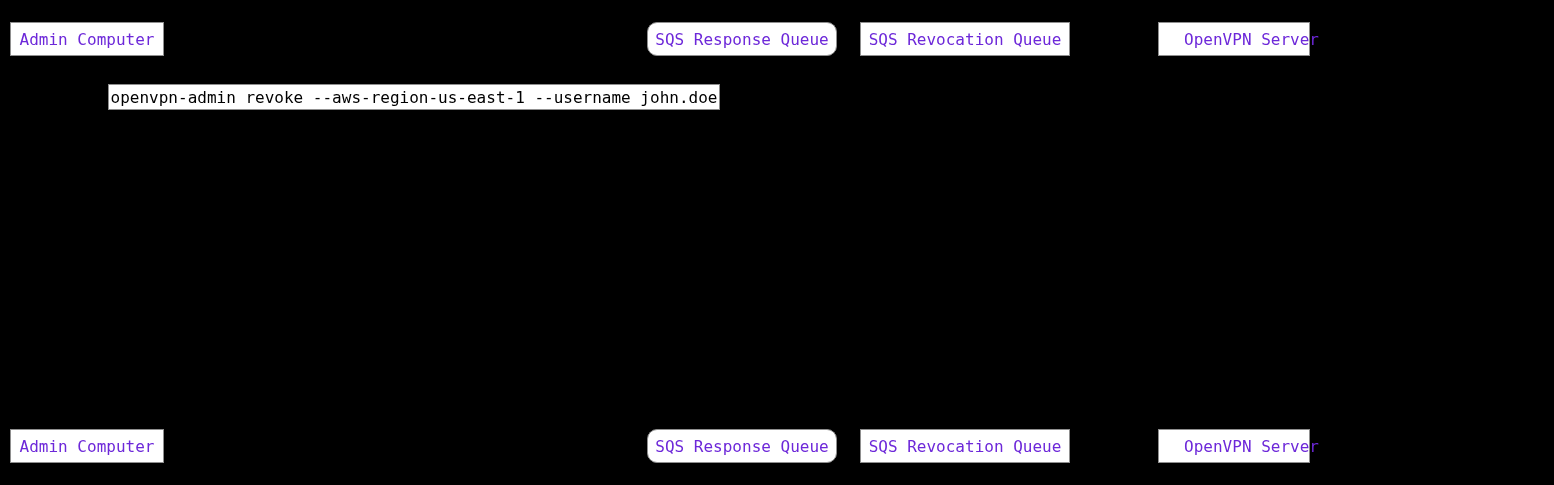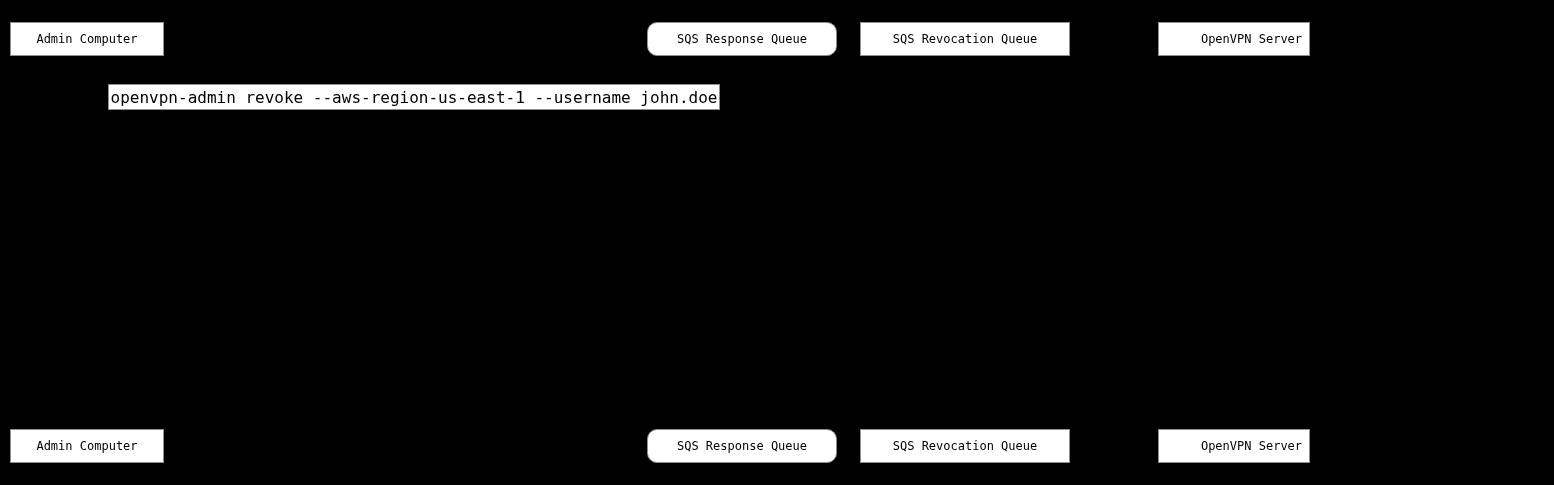--- a/index.html
+++ b/index.html
@@ -12,27 +12,27 @@
     width: 1554px;
     height: 485px;
     background: #000000;
     overflow: hidden;
     font-family: "DejaVu Sans Mono", "Liberation Mono", monospace;
   }
   .actor {
     position: absolute;
     height: 34px;
     background: #ffffff;
-    color: #000000;
+    color: #6d28d9;
     border: 1px solid #8f8f8f;
     box-sizing: border-box;
     display: flex;
     align-items: center;
     justify-content: center;
-    font-size: 12px;
+    font-size: 16px;
     white-space: nowrap;
   }
   .row-top    { top: 22px; }
   .row-bottom { top: 429px; }
   .pos-a1 { left: 10px;   width: 154px; }
   .pos-a2 { left: 647px;  width: 190px; border-radius: 10px; }
   .pos-a3 { left: 860px;  width: 210px; text-align: right; }
   .pos-a4 { left: 1158px; width: 152px; padding-left: 35px; }
   .lifeline {
     position: absolute;

